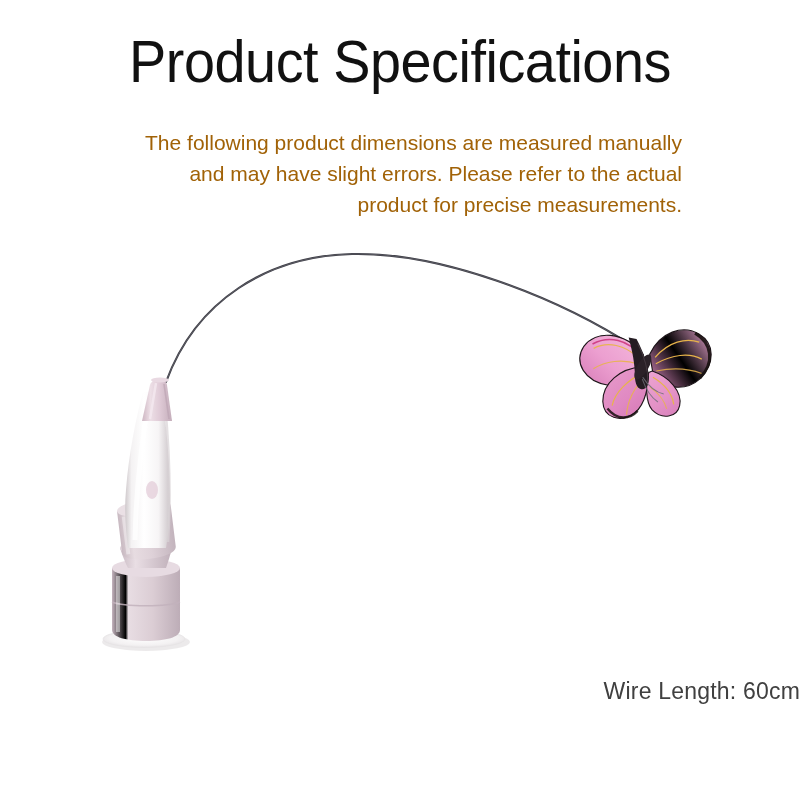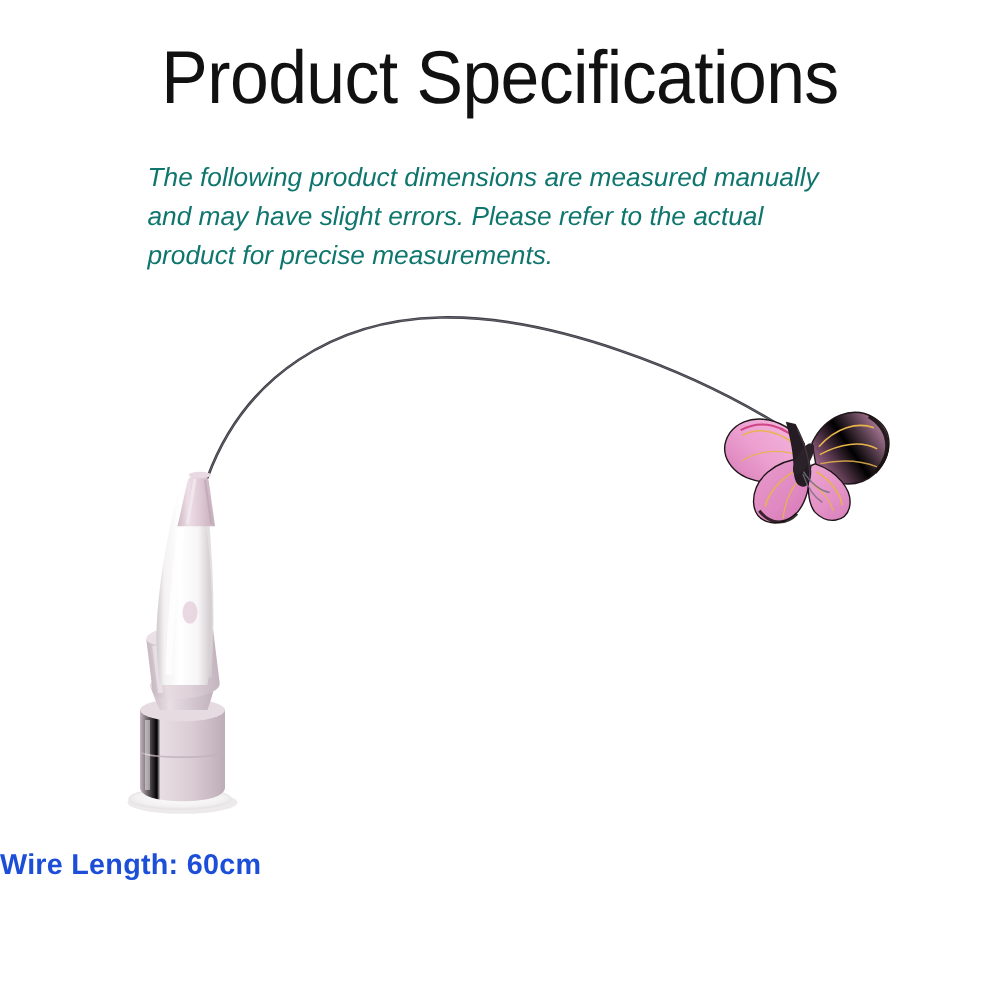--- a/index.html
+++ b/index.html
@@ -37,38 +37,37 @@
     transform: scaleX(0.93);
     transform-origin: 50% 50%;
     white-space: nowrap;
   }
 
   .subtitle {
     position: absolute;
     left: 118px;
     top: 127px;
     width: 564px;
-    text-align: left;
+    text-align: right;
     font-size: 21px;
     line-height: 31px;
     font-weight: 400;
-    color: #0f766e;
-    font-style: italic;
+    color: #a16207;
   }
 
   .caption {
     position: absolute;
     left: 0;
     top: 676px;
     width: 800px;
-    text-align: left;
+    text-align: right;
     font-size: 23px;
     line-height: 30px;
-    font-weight: 700;
-    color: #1d4ed8;
+    font-weight: 400;
+    color: #404040;
     letter-spacing: 0.2px;
   }
 
   
   #product {
     position: absolute;
     left: 0;
     top: 0;
     width: 800px;
     height: 800px;

